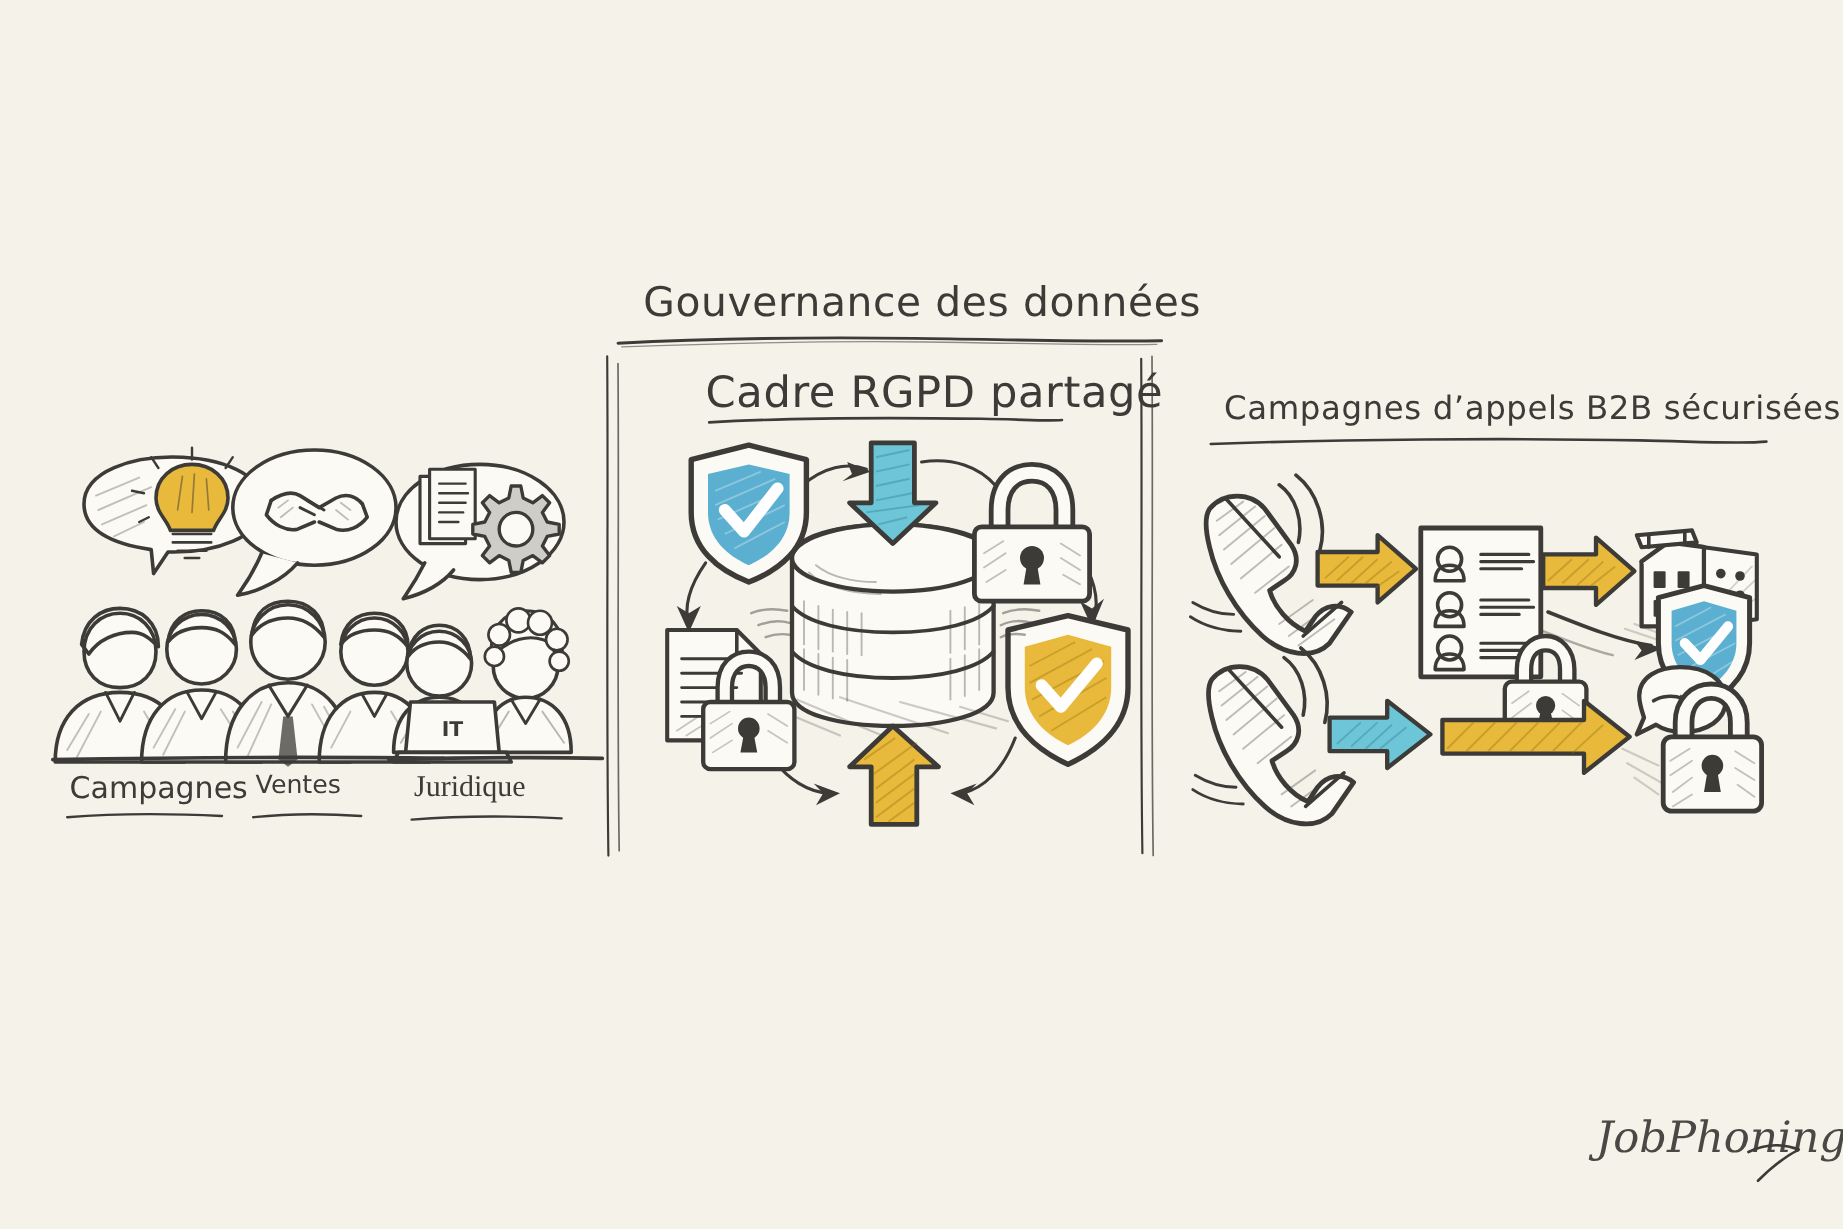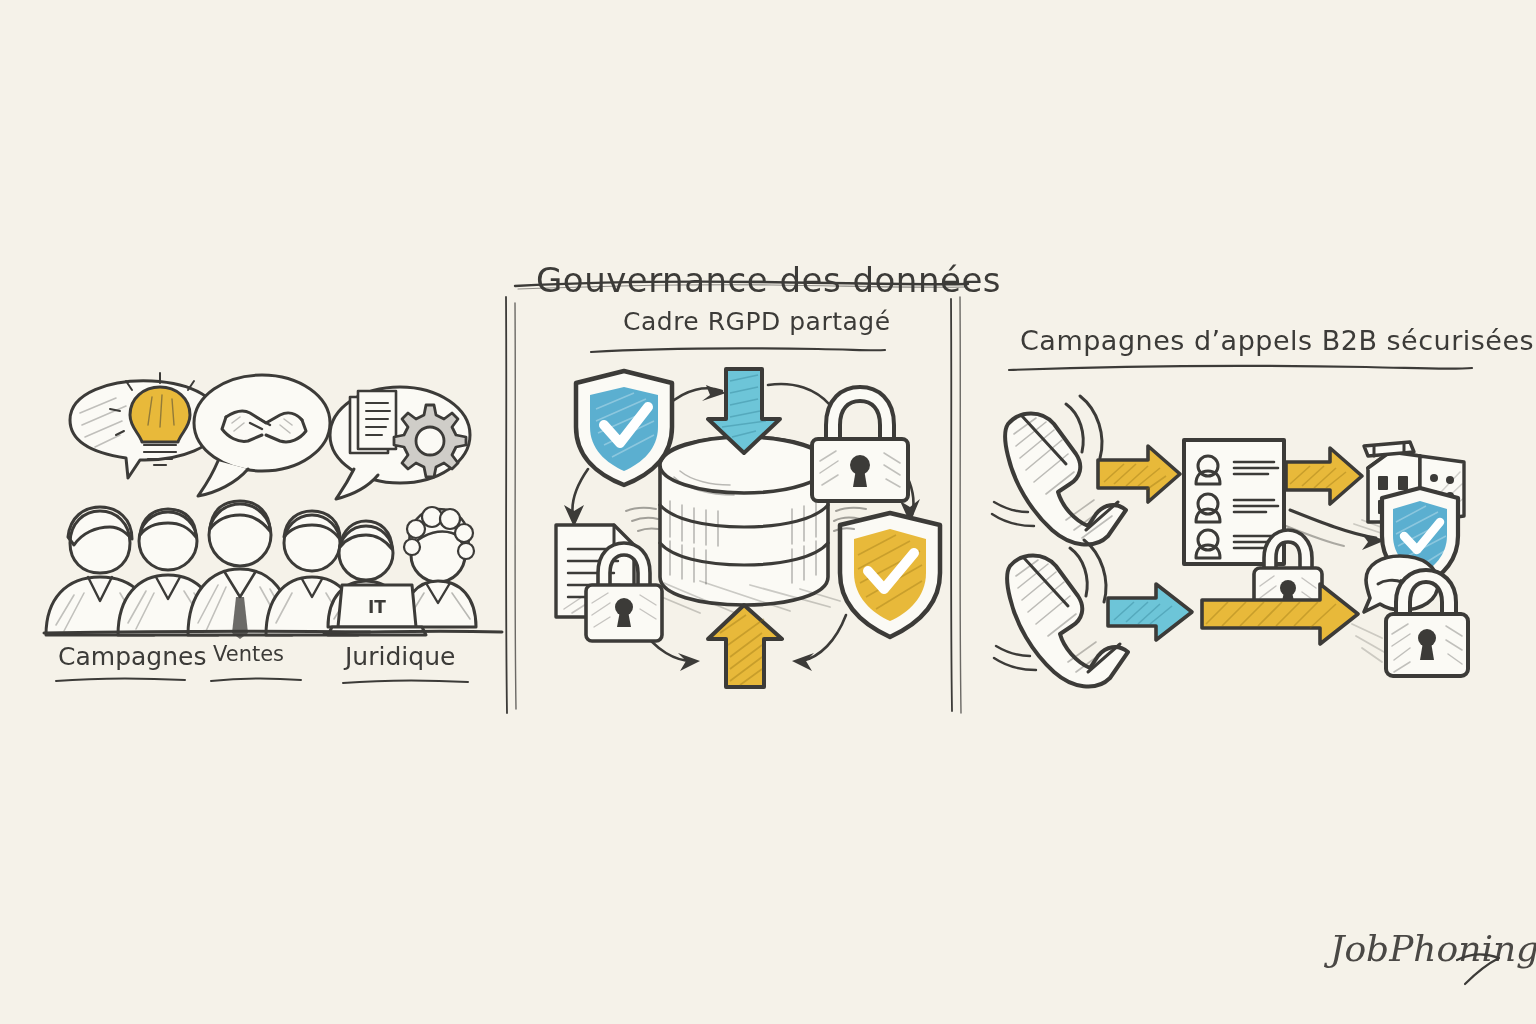--- a/index.html
+++ b/index.html
@@ -39,36 +39,36 @@
   svg { display:block; overflow: visible; }
   .ink { stroke:#3c3b38; fill:none; stroke-linecap:round; stroke-linejoin:round; }
   .inkfill { fill:#3c3b38; }
   .paper { fill:#fbfaf5; }
 </style>
 </head>
 <body>
 
 <div id="canvas">
 
-  <div class="hand-title" style="left:536px; top:232px; font-size:34px;margin-top:28px;">Gouvernance des données</div>
+  <div class="hand-title" style="left:536px; top:232px; font-size:34px;">Gouvernance des données</div>
   <svg style="position:absolute; left:512px; top:278px;" width="460" height="14" viewBox="0 0 460 14">
     <path class="ink" stroke-width="2.4" d="M3 8 C 80 4, 170 3, 250 4 C 330 5, 400 7, 456 6"></path>
     <path class="ink" stroke-width="1.1" opacity="0.55" d="M6 11 C 90 8, 180 6, 260 7 C 340 8, 405 10, 452 9"></path>
   </svg>
 
   <svg style="position:absolute; left:500px; top:295px;" width="26" height="420" viewBox="0 0 26 420">
     <path class="ink" stroke-width="1.8" d="M6 2 C 7 140, 5 280, 7 418"></path>
     <path class="ink" stroke-width="1.4" opacity="0.75" d="M15 8 C 16 145, 14 285, 16 414"></path>
   </svg>
   <svg style="position:absolute; left:945px; top:295px;" width="26" height="420" viewBox="0 0 26 420">
     <path class="ink" stroke-width="1.8" d="M6 4 C 7 142, 5 282, 7 416"></path>
     <path class="ink" stroke-width="1.4" opacity="0.75" d="M15 2 C 16 143, 14 283, 16 418"></path>
   </svg>
 
-  <div class="hand-title" style="left:623px; top:307px; font-size:25px;">Cadre RGPD partagé</div>
+  <div class="hand-title" style="left:588px; top:307px; font-size:36px;">Cadre RGPD partagé</div>
   <svg style="position:absolute; left:588px; top:345px;" width="300" height="12" viewBox="0 0 300 12">
     <path class="ink" stroke-width="2.2" d="M3 7 C 70 3, 160 3, 230 4 C 265 4.5, 285 6, 297 5"></path>
   </svg>
 
   <div class="hand-title" style="left:1020px; top:325px; font-size:27px;">Campagnes d’appels B2B sécurisées</div>
   <svg style="position:absolute; left:1006px; top:363px;" width="470" height="12" viewBox="0 0 470 12">
     <path class="ink" stroke-width="2.2" d="M3 7 C 110 3, 250 2, 360 4 C 410 5, 445 7, 466 5"></path>
   </svg>
 
   <svg style="position:absolute; left:40px; top:365px;" width="470" height="270" viewBox="0 0 470 270">
@@ -203,21 +203,21 @@
   <div class="panel-label" style="left:58px; top:642px; font-size:25px;">Campagnes</div>
   <svg style="position:absolute;left:54px;top:676px;" width="134" height="9" viewBox="0 0 134 9">
     <path class="ink" stroke-width="2" d="M2 5 C 40 2, 90 2, 131 4"></path>
   </svg>
 
   <div class="panel-label" style="left:213px; top:642px; font-size:21px;">Ventes</div>
   <svg style="position:absolute;left:209px;top:676px;" width="95" height="9" viewBox="0 0 95 9">
     <path class="ink" stroke-width="2" d="M2 5 C 30 2, 64 2, 92 4"></path>
   </svg>
 
-  <div class="panel-label" style="left:345px; top:642px; font-size:25px;">Juridique</div>
+  <div class="panel-label" style="left:345px; top:642px; font-size:25px;font-family:Liberation Serif, serif;">Juridique</div>
   <svg style="position:absolute;left:341px;top:678px;" width="130" height="9" viewBox="0 0 130 9">
     <path class="ink" stroke-width="2" d="M2 5 C 40 2, 90 2, 127 4"></path>
   </svg>
 
   <svg style="position:absolute; left:540px; top:365px;" width="420" height="330" viewBox="0 0 420 330">
 
     <g>
       <path class="ink" stroke-width="2.6" d="M128 40 C 146 24, 166 20, 182 26"></path>
       <path class="inkfill" d="M186 28 L 166 20 L 170 30 L 162 36 Z"></path>
       <path class="ink" stroke-width="2.6" d="M228 20 C 254 16, 276 24, 290 40"></path>

